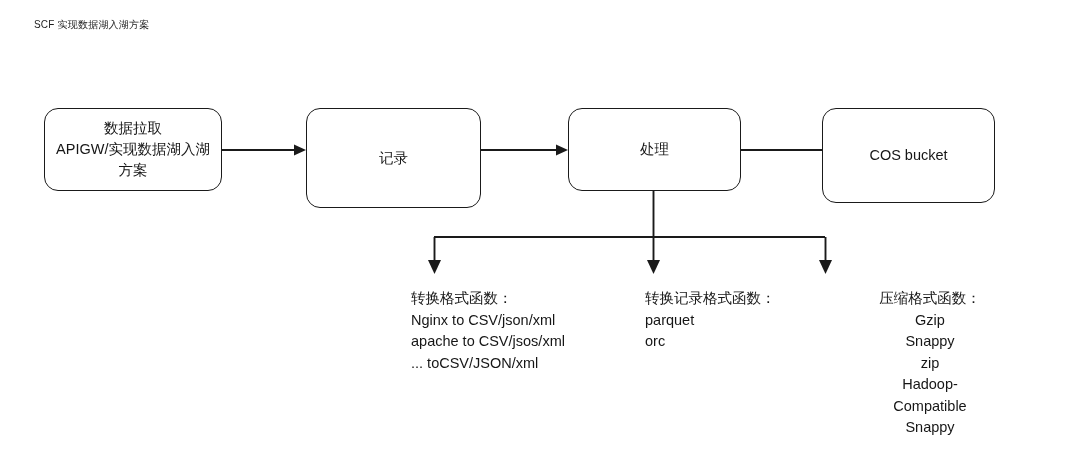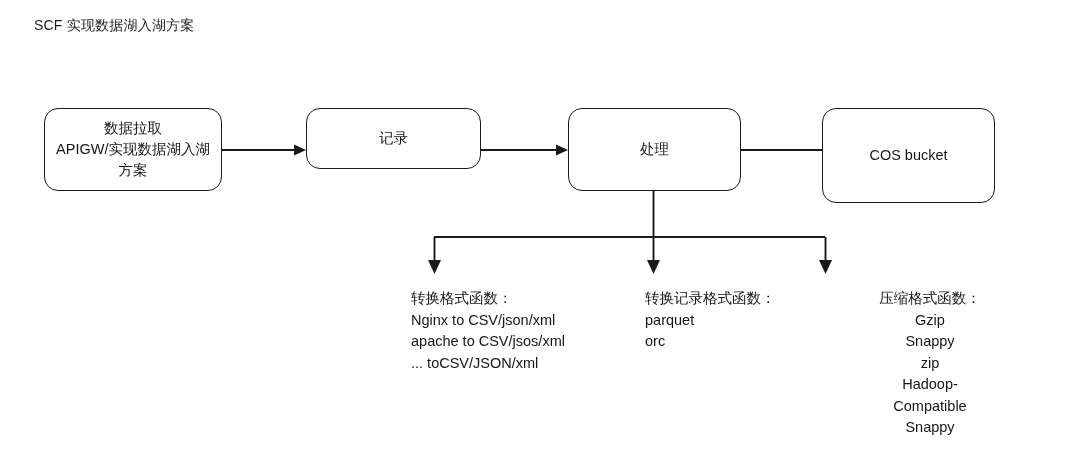--- a/index.html
+++ b/index.html
@@ -14,21 +14,21 @@
     overflow: hidden;
     font-family: "Liberation Sans", "DejaVu Sans", sans-serif;
     color: #1a1a1a;
     -webkit-font-smoothing: antialiased;
   }
 
   #diagram-title {
     position: absolute;
     left: 34px;
     top: 15px;
-    font-size: 14px;
+    font-size: 10px;
     line-height: 20px;
     letter-spacing: 0.2px;
     color: #1d1d1d;
     white-space: nowrap;
   }
 
   
   .proc-box {
     position: absolute;
     box-sizing: border-box;
@@ -42,21 +42,21 @@
   }
   .proc-box .box-label {
     font-size: 14.5px;
     line-height: 21px;
     color: #161616;
     white-space: pre-line;
     padding: 0 6px;
   }
 
   #box-data-pull   { left: 44px;  top: 108px; width: 178px; height: 83px; }
-  #box-record      { left: 306px; top: 108px; width: 175px; height: 61px; }
+  #box-record      { left: 306px; top: 108px; width: 175px; height: 100px; }
   #box-process     { left: 568px; top: 108px; width: 173px; height: 83px; }
   #box-cos-bucket  { left: 822px; top: 108px; width: 173px; height: 95px; align-items: center; }
 
   
   #connectors {
     position: absolute;
     left: 0;
     top: 0;
     width: 1080px;
     height: 455px;

